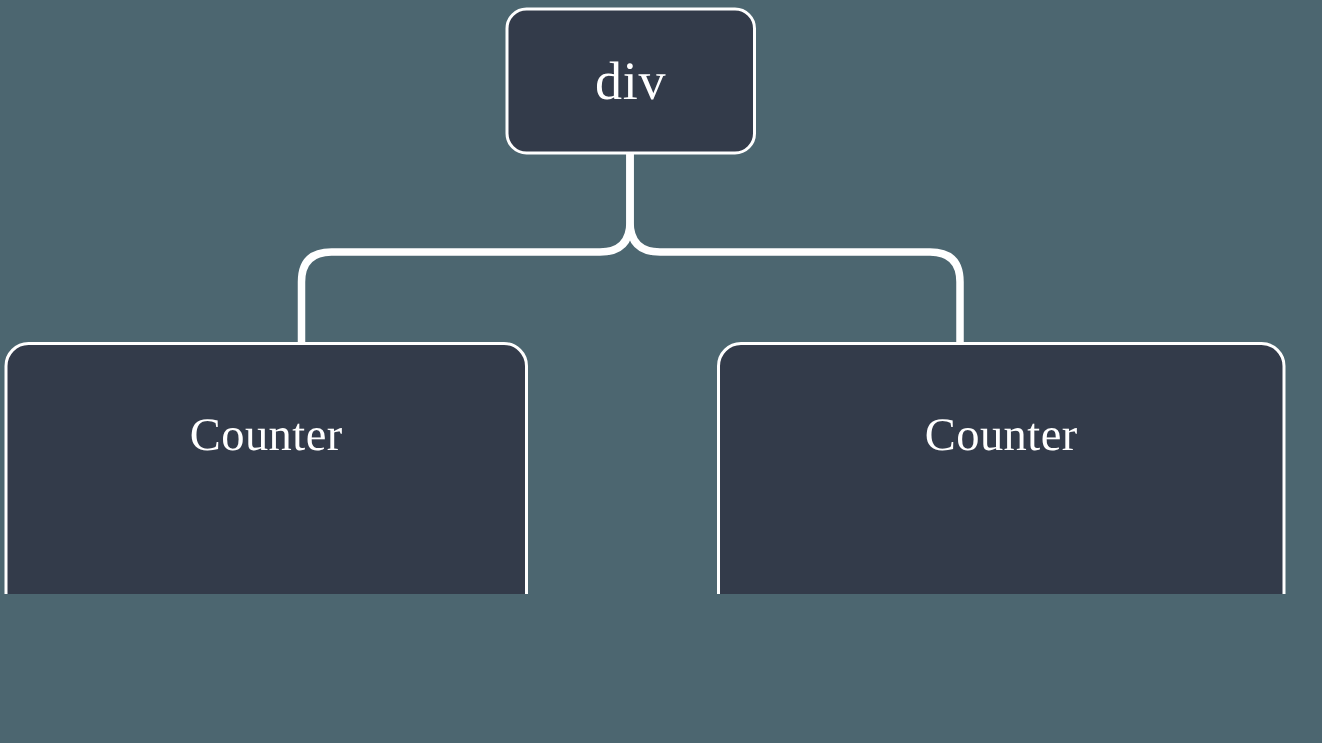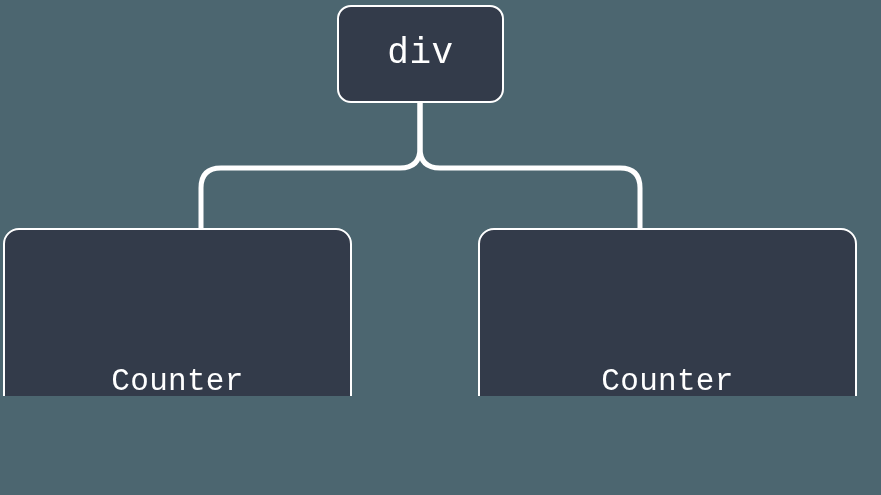--- a/index.html
+++ b/index.html
@@ -6,21 +6,21 @@
     margin: 0;
     padding: 0;
     background: #4c6670;
   }
   #stage {
     position: relative;
     width: 881px;
     height: 396px;
     background: #4c6670;
     overflow: hidden;
-    font-family: Liberation Mono, monospace;
+    font-family: Liberation Serif, serif;
   }
 
   
   .tree-svg {
     position: absolute;
     left: 0;
     top: 0;
     width: 881px;
     height: 495px;
     pointer-events: none;
@@ -52,21 +52,20 @@
     color: #ffffff;
     letter-spacing: 0.5px;
   }
 
   
   .node-child {
     top: 228px;
     height: 262px;
     border-radius: 16px;
     padding-top: 44px;
-    justify-content: center;
   }
   .node-child-left  { left: 3px;   width: 349px; }
   .node-child-right { left: 478px; width: 379px; }
 
   .node-child .node-title {
     font-size: 31px;
     line-height: 1;
     color: #ffffff;
     letter-spacing: 0.3px;
   }

